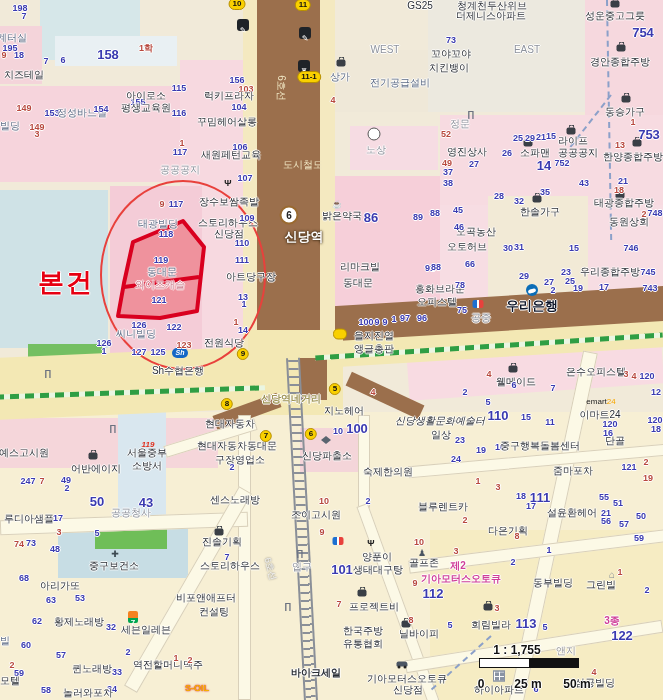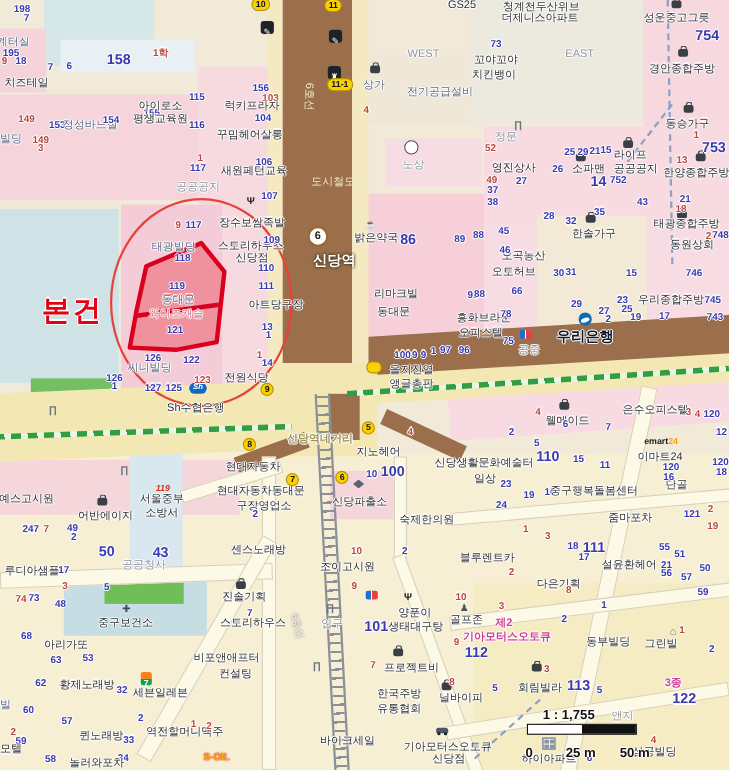--- a/index.html
+++ b/index.html
@@ -68,21 +68,21 @@
     border-radius:50%;background:#222;box-shadow:6px 0 0 #222;}
   .ic-golf::before{content:"♟";color:#4b5563;font-size:9px;}
   .ic-apt{width:10px;height:9px;border:1px solid #8a93a3;
     background:linear-gradient(#fff 1px,transparent 1px),linear-gradient(90deg,#fff 1px,transparent 1px),#8a93a3;
     background-size:5px 4.5px;}
   .ic-house::before{content:"⌂";color:#7c8694;font-size:10px;}
   .ic-pen,.ic-tram{width:12px;height:12px;background:#1f2328;border-radius:3px;color:#fff;text-align:center;}
   .ic-pen::before{content:"✎";font-size:8px;line-height:12px;}
   .ic-tram::before{content:"♜";font-size:8px;line-height:12px;}
   .ic-oval{width:12px;height:9px;background:#f9d000;border:1px solid #b89000;border-radius:5px;}
-  .ic-emart{font-size:8px;font-weight:700;}
+  .ic-emart{font-size:8px;font-weight:400;}
   .scalebar{position:absolute;z-index:10;left:479px;top:658px;width:100px;height:10px;
     border:1.5px solid #111;box-sizing:border-box;background:linear-gradient(90deg,#fff 0 50%,#111 50% 100%);}
 </style>
 </head>
 <body>
 
 <div class="stage">
 
   <div class="blk" style="left:40px;top:0;width:100px;height:60px;background:#d6e7e9"></div>
   <div class="blk" style="left:0;top:26px;width:42px;height:58px;background:#f4d4da"></div>
@@ -370,21 +370,21 @@
       <span class="lbl numr" style="left: 324px; top: 501px;">10</span>
       <span class="lbl num" style="left: 368px; top: 501px;">2</span>
       <span class="lbl area" style="left: 302px; top: 567px;">입구</span>
       <span class="lbl poi" style="left: 377px; top: 557px;">양푼이</span>
       <span class="lbl n13" style="left: 342px; top: 569px;">101</span>
       <span class="lbl poi" style="left: 378px; top: 570px;">생태대구탕</span>
       <span class="lbl poi" style="left: 374px; top: 607px;">프로젝트비</span>
       <span class="lbl numr" style="left: 339px; top: 604px;">7</span>
       <span class="lbl poi" style="left: 363px; top: 631px;">한국주방</span>
       <span class="lbl poi" style="left: 363px; top: 644px;">유통협회</span>
-      <span class="lbl poi" style="left: 316px; top: 673px;">바이크세일</span>
+      <span class="lbl poi" style="left: 316px; top: 673px; font-weight: bold;">바이크세일</span>
       <span class="lbl poi" style="left: 407px; top: 679px;">기아모터스오토큐</span>
       <span class="lbl poi" style="left: 408px; top: 690px;">신당점</span>
       <span class="lbl raillbl" style="transform: translate(-50%, -50%) rotate(75deg); left: 270px; top: 569px;">6호선</span>
       <span class="lbl poi" style="left: 419px; top: 634px;">닐바이피</span>
       <span class="lbl numr" style="left: 411px; top: 620px;">8</span>
       <span class="lbl poi" style="left: 424px; top: 563px;">골프존</span>
       <span class="lbl numr" style="left: 419px; top: 542px;">10</span>
       <span class="lbl numr" style="left: 415px; top: 583px;">9</span>
       <span class="lbl zone" style="left: 458px; top: 566px;">제2</span>
       <span class="lbl zone" style="left: 461px; top: 579px;">기아모터스오토큐</span>
@@ -402,21 +402,21 @@
       <span class="lbl num" style="left: 656px; top: 392px;">12</span>
       <span class="lbl n13" style="left: 498px; top: 415px;">110</span>
       <span class="lbl num" style="left: 526px; top: 417px;">15</span>
       <span class="lbl num" style="left: 550px; top: 422px;">11</span>
       <span class="lbl poi" style="left: 600px; top: 415px;">이마트24</span>
       <span class="lbl poi" style="left: 615px; top: 441px;">단골</span>
       <span class="lbl num" style="left: 610px; top: 424px;">120</span>
       <span class="lbl num" style="left: 608px; top: 433px;">16</span>
       <span class="lbl num" style="left: 655px; top: 420px;">120</span>
       <span class="lbl num" style="left: 656px; top: 429px;">18</span>
-      <span class="lbl poi" style="left: 440px; top: 421px;">신당생활문화예술터</span>
+      <span class="lbl poi" style="left: 440px; top: 421px; font-style: italic;">신당생활문화예술터</span>
       <span class="lbl poi" style="left: 441px; top: 435px;">일상</span>
       <span class="lbl num" style="left: 460px; top: 440px;">23</span>
       <span class="lbl num" style="left: 481px; top: 450px;">19</span>
       <span class="lbl num" style="left: 456px; top: 459px;">24</span>
       <span class="lbl num" style="left: 500px; top: 447px;">10</span>
       <span class="lbl poi" style="left: 540px; top: 446px;">중구행복돌봄센터</span>
       <span class="lbl poi" style="left: 573px; top: 471px;">줌마포차</span>
       <span class="lbl num" style="left: 629px; top: 467px;">121</span>
       <span class="lbl numr" style="left: 646px; top: 462px;">2</span>
       <span class="lbl numr" style="left: 648px; top: 478px;">19</span>

